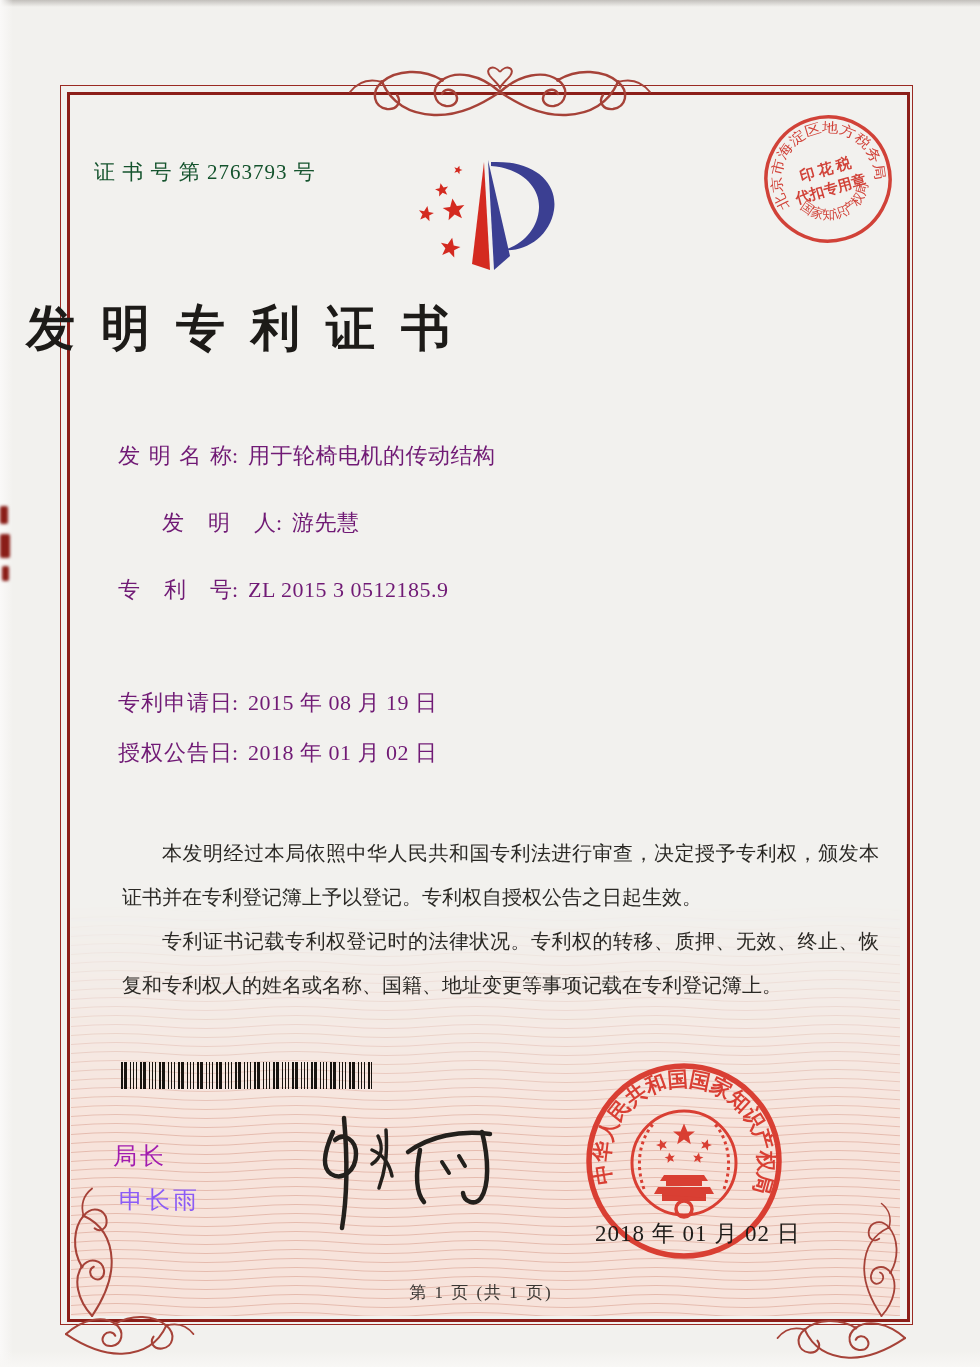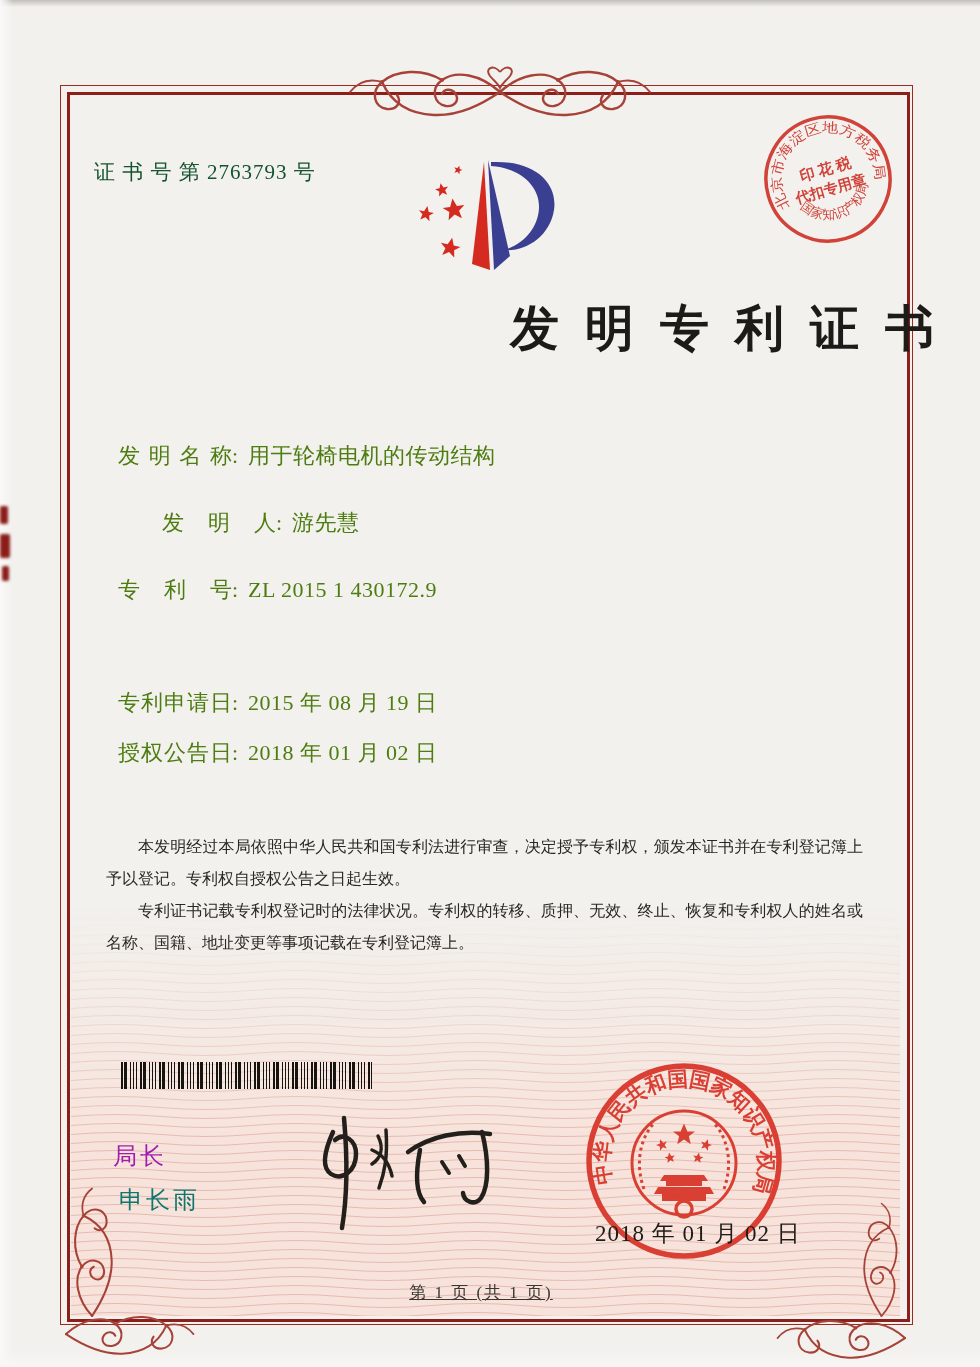--- a/index.html
+++ b/index.html
@@ -13,34 +13,34 @@
   
   .frame-outer{position:absolute;left:60px;top:85px;width:851px;height:1238px;border:1.5px solid #9a2a22;}
   .frame-inner{position:absolute;left:67px;top:92px;width:837px;height:1224px;border:3px solid #8c1f19;}
   
   .pinkzone{position:absolute;left:71px;top:905px;width:829px;height:1316px;height:411px;background:#f7e3db;
     -webkit-mask-image:linear-gradient(to bottom,rgba(0,0,0,0) 0,rgba(0,0,0,.55) 130px,#000 230px);
     mask-image:linear-gradient(to bottom,rgba(0,0,0,0) 0,rgba(0,0,0,.55) 130px,#000 230px);}
   .pinkzone svg{display:block;width:100%;height:100%;}
   
   .certno{position:absolute;left:94px;top:158px;font-size:21px;color:#14532d;letter-spacing:1px;}
-  .title{position:absolute;left:0;top:296px;width:960px;text-align:right;font-size:49px;font-weight:600;
+  .title{position:absolute;left:0;top:296px;width:960px;text-align:left;font-size:49px;font-weight:600;
          color:#1d1b18;letter-spacing:26px;text-indent:26px;}
-  .frow{position:absolute;left:118px;font-size:22px;color:#4d7c0f;white-space:nowrap;}
+  .frow{position:absolute;left:118px;font-size:22px;color:#701a75;white-space:nowrap;}
   .flabel{display:inline-block;width:114px;text-align:justify;text-align-last:justify;}
   .fcolon{display:inline-block;width:16px;}
   .fvalue{letter-spacing:.5px;}
-  .bodytext{position:absolute;left:106px;top:831px;width:757px;font-size:16px;line-height:32px;color:#2a2824;}
+  .bodytext{position:absolute;left:122px;top:831px;width:757px;font-size:20px;line-height:44px;color:#2a2824;}
   .bodytext p{margin:0;text-indent:2em;text-align:justify;}
   .barcode{position:absolute;left:121px;top:1062px;width:251px;height:27px;
     background:repeating-linear-gradient(90deg,#17130f 0 2px,rgba(0,0,0,0) 2px 3px,#17130f 3px 6px,rgba(0,0,0,0) 6px 9px,#17130f 9px 10px,rgba(0,0,0,0) 10px 12px,#17130f 12px 13px,rgba(0,0,0,0) 13px 15px,#17130f 15px 16px,rgba(0,0,0,0) 16px 19px);}
   .signer-title{position:absolute;left:113px;top:1140px;font-size:24px;color:#a21caf;font-family:"Liberation Sans",sans-serif;letter-spacing:3px;}
-  .signer-name{position:absolute;left:119px;top:1184px;font-size:24px;color:#0f766e;font-family:"Liberation Sans",sans-serif;letter-spacing:3px;}
+  .signer-name{position:absolute;left:119px;top:1184px;font-size:24px;color:#8b5cf6;font-family:"Liberation Sans",sans-serif;letter-spacing:3px;}
   .issue-date{position:absolute;left:595px;top:1218px;font-size:23px;color:#1e1c19;letter-spacing:1px;z-index:7;}
-  .footer{position:absolute;left:0;top:1281px;width:962px;text-align:center;font-size:17px;color:#3a3733;letter-spacing:2px;z-index:7;text-decoration:underline;}
+  .footer{position:absolute;left:0;top:1281px;width:962px;text-align:center;font-size:17px;color:#3a3733;letter-spacing:2px;z-index:7;}
   .abs{position:absolute;}
   .noselect{pointer-events:none;}
 </style>
 </head>
 <body>
 
 <div class="page">
 
   <div class="edge-top"></div>
   <div class="edge-left"></div>
@@ -127,21 +127,21 @@
 
   <div class="title">发明专利证书</div>
 
   <div class="frow" style="top:441px;">
     <span class="flabel">发明名称</span><span class="fcolon">:</span><span class="fvalue">用于轮椅电机的传动结构</span>
   </div>
   <div class="frow" style="top:508px;margin-left:44px;">
     <span class="flabel">发明人</span><span class="fcolon">:</span><span class="fvalue">游先慧</span>
   </div>
   <div class="frow" style="top:575px;">
-    <span class="flabel">专利号</span><span class="fcolon">:</span><span class="fvalue">ZL 2015 1 430172.9</span>
+    <span class="flabel">专利号</span><span class="fcolon">:</span><span class="fvalue">ZL 2015 3 0512185.9</span>
   </div>
   <div class="frow" style="top:664px;margin-top:24px;">
     <span class="flabel">专利申请日</span><span class="fcolon">:</span><span class="fvalue">2015 年 08 月 19 日</span>
   </div>
   <div class="frow" style="top:738px;">
     <span class="flabel">授权公告日</span><span class="fcolon">:</span><span class="fvalue">2018 年 01 月 02 日</span>
   </div>
 
   <div class="bodytext">
     <p>本发明经过本局依照中华人民共和国专利法进行审查，决定授予专利权，颁发本证书并在专利登记簿上予以登记。专利权自授权公告之日起生效。</p>

